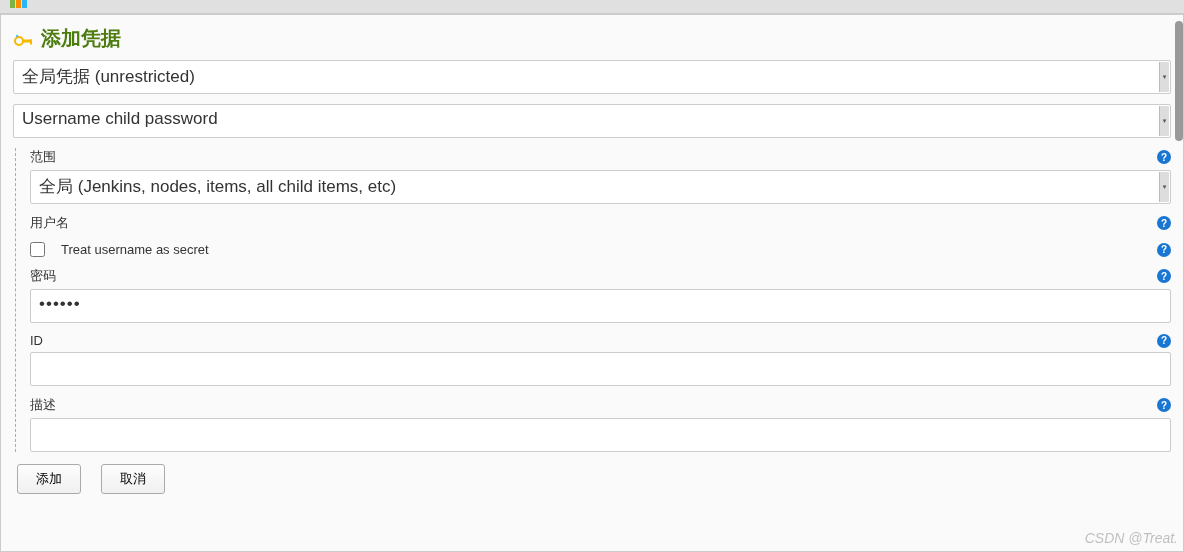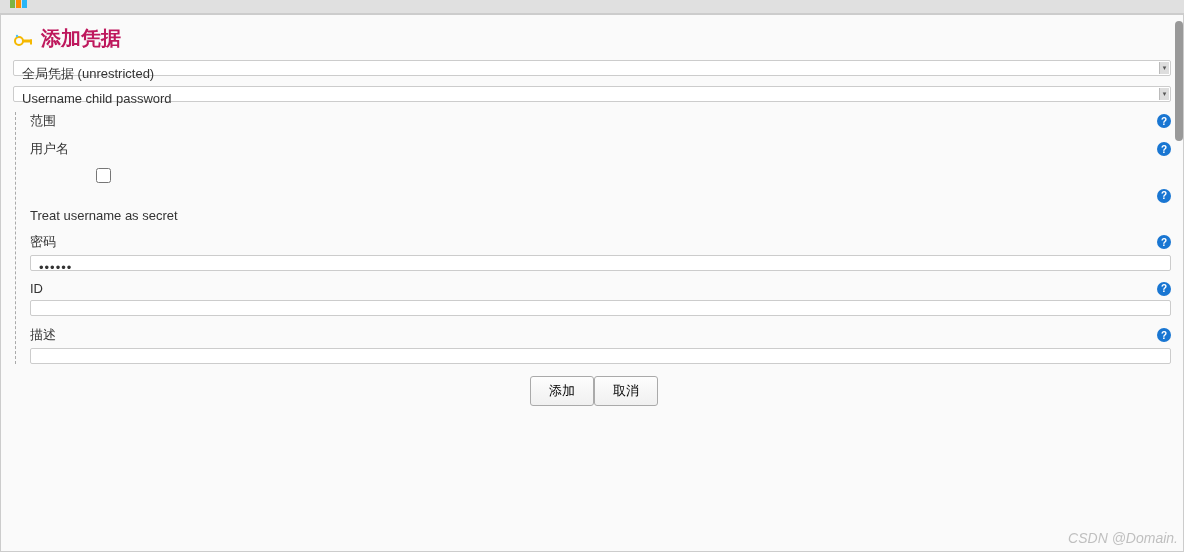--- a/index.html
+++ b/index.html
@@ -36,21 +36,21 @@
       overflow-y: auto;
     }
     .panel-content {
       padding: 10px 12px 10px 12px;
     }
     .page-title {
       display: flex;
       align-items: center;
       font-size: 20px;
       font-weight: bold;
-      color: #be185d;
+      color: #4d7c0f;
       margin-bottom: 8px;
     }
     .key-icon {
       display: inline-flex;
       margin-right: 6px;
     }
     .field-block {
       margin-bottom: 10px;
     }
     .field-label {
@@ -74,26 +74,26 @@
       justify-content: center;
       cursor: pointer;
       margin-left: 8px;
     }
     .select-wrap {
       position: relative;
       width: 100%;
     }
     .form-control {
       width: 100%;
-      height: 16px;
+      height: 34px;
       padding: 4px 8px;
       border: 1px solid #ccc;
       border-radius: 2px;
       background: #fff;
-      font-size: 13px;
+      font-size: 17px;
       font-family: inherit;
       color: #333;
     }
     .select-arrow {
       position: absolute;
       right: 2px;
       top: 2px;
       bottom: 2px;
       width: 10px;
       background: #ddd;
@@ -112,35 +112,33 @@
     }
     .checkbox-row {
       display: flex;
       align-items: center;
       justify-content: space-between;
       margin: 8px 0 10px 0;
     }
     .checkbox-inner {
       display: flex;
       align-items: center;
-      gap: 25px;
-      flex-direction: column;
+      gap: 16px;
     }
     .checkbox-inner input[type="checkbox"] {
       width: 15px;
       height: 15px;
       border: 1px solid #aaa;
       border-radius: 2px;
     }
     .button-row {
       display: flex;
-      gap: 0;
+      gap: 20px;
       margin-top: 12px;
       padding-left: 4px;
-      justify-content: center;
     }
     .btn {
       padding: 5px 18px;
       border: 1px solid #aaa;
       border-radius: 3px;
       background: linear-gradient(#fdfdfd, #f0f0f0);
       font-size: 13px;
       cursor: pointer;
       font-family: inherit;
     }
@@ -207,20 +205,24 @@
       </div>
     </div>
 
     <div class="nested-section">
 
       <div class="field-block">
         <div class="field-label">
           <span>范围</span>
           <span class="help-icon">?</span>
         </div>
+        <div class="select-wrap">
+          <div class="form-control">全局 (Jenkins, nodes, items, all child items, etc)</div>
+          <div class="select-arrow">▾</div>
+        </div>
       </div>
 
       <div class="field-block">
         <div class="field-label">
           <span>用户名</span>
           <span class="help-icon">?</span>
         </div>
       </div>
 
       <div class="checkbox-row">
@@ -258,13 +260,13 @@
     </div>
 
     <div class="button-row">
       <button class="btn">添加</button>
       <button class="btn">取消</button>
     </div>
 
   </div>
 </div>
 
-<div class="watermark">CSDN @Domain.</div>
+<div class="watermark">CSDN @Treat.</div>
 
 </body></html>

